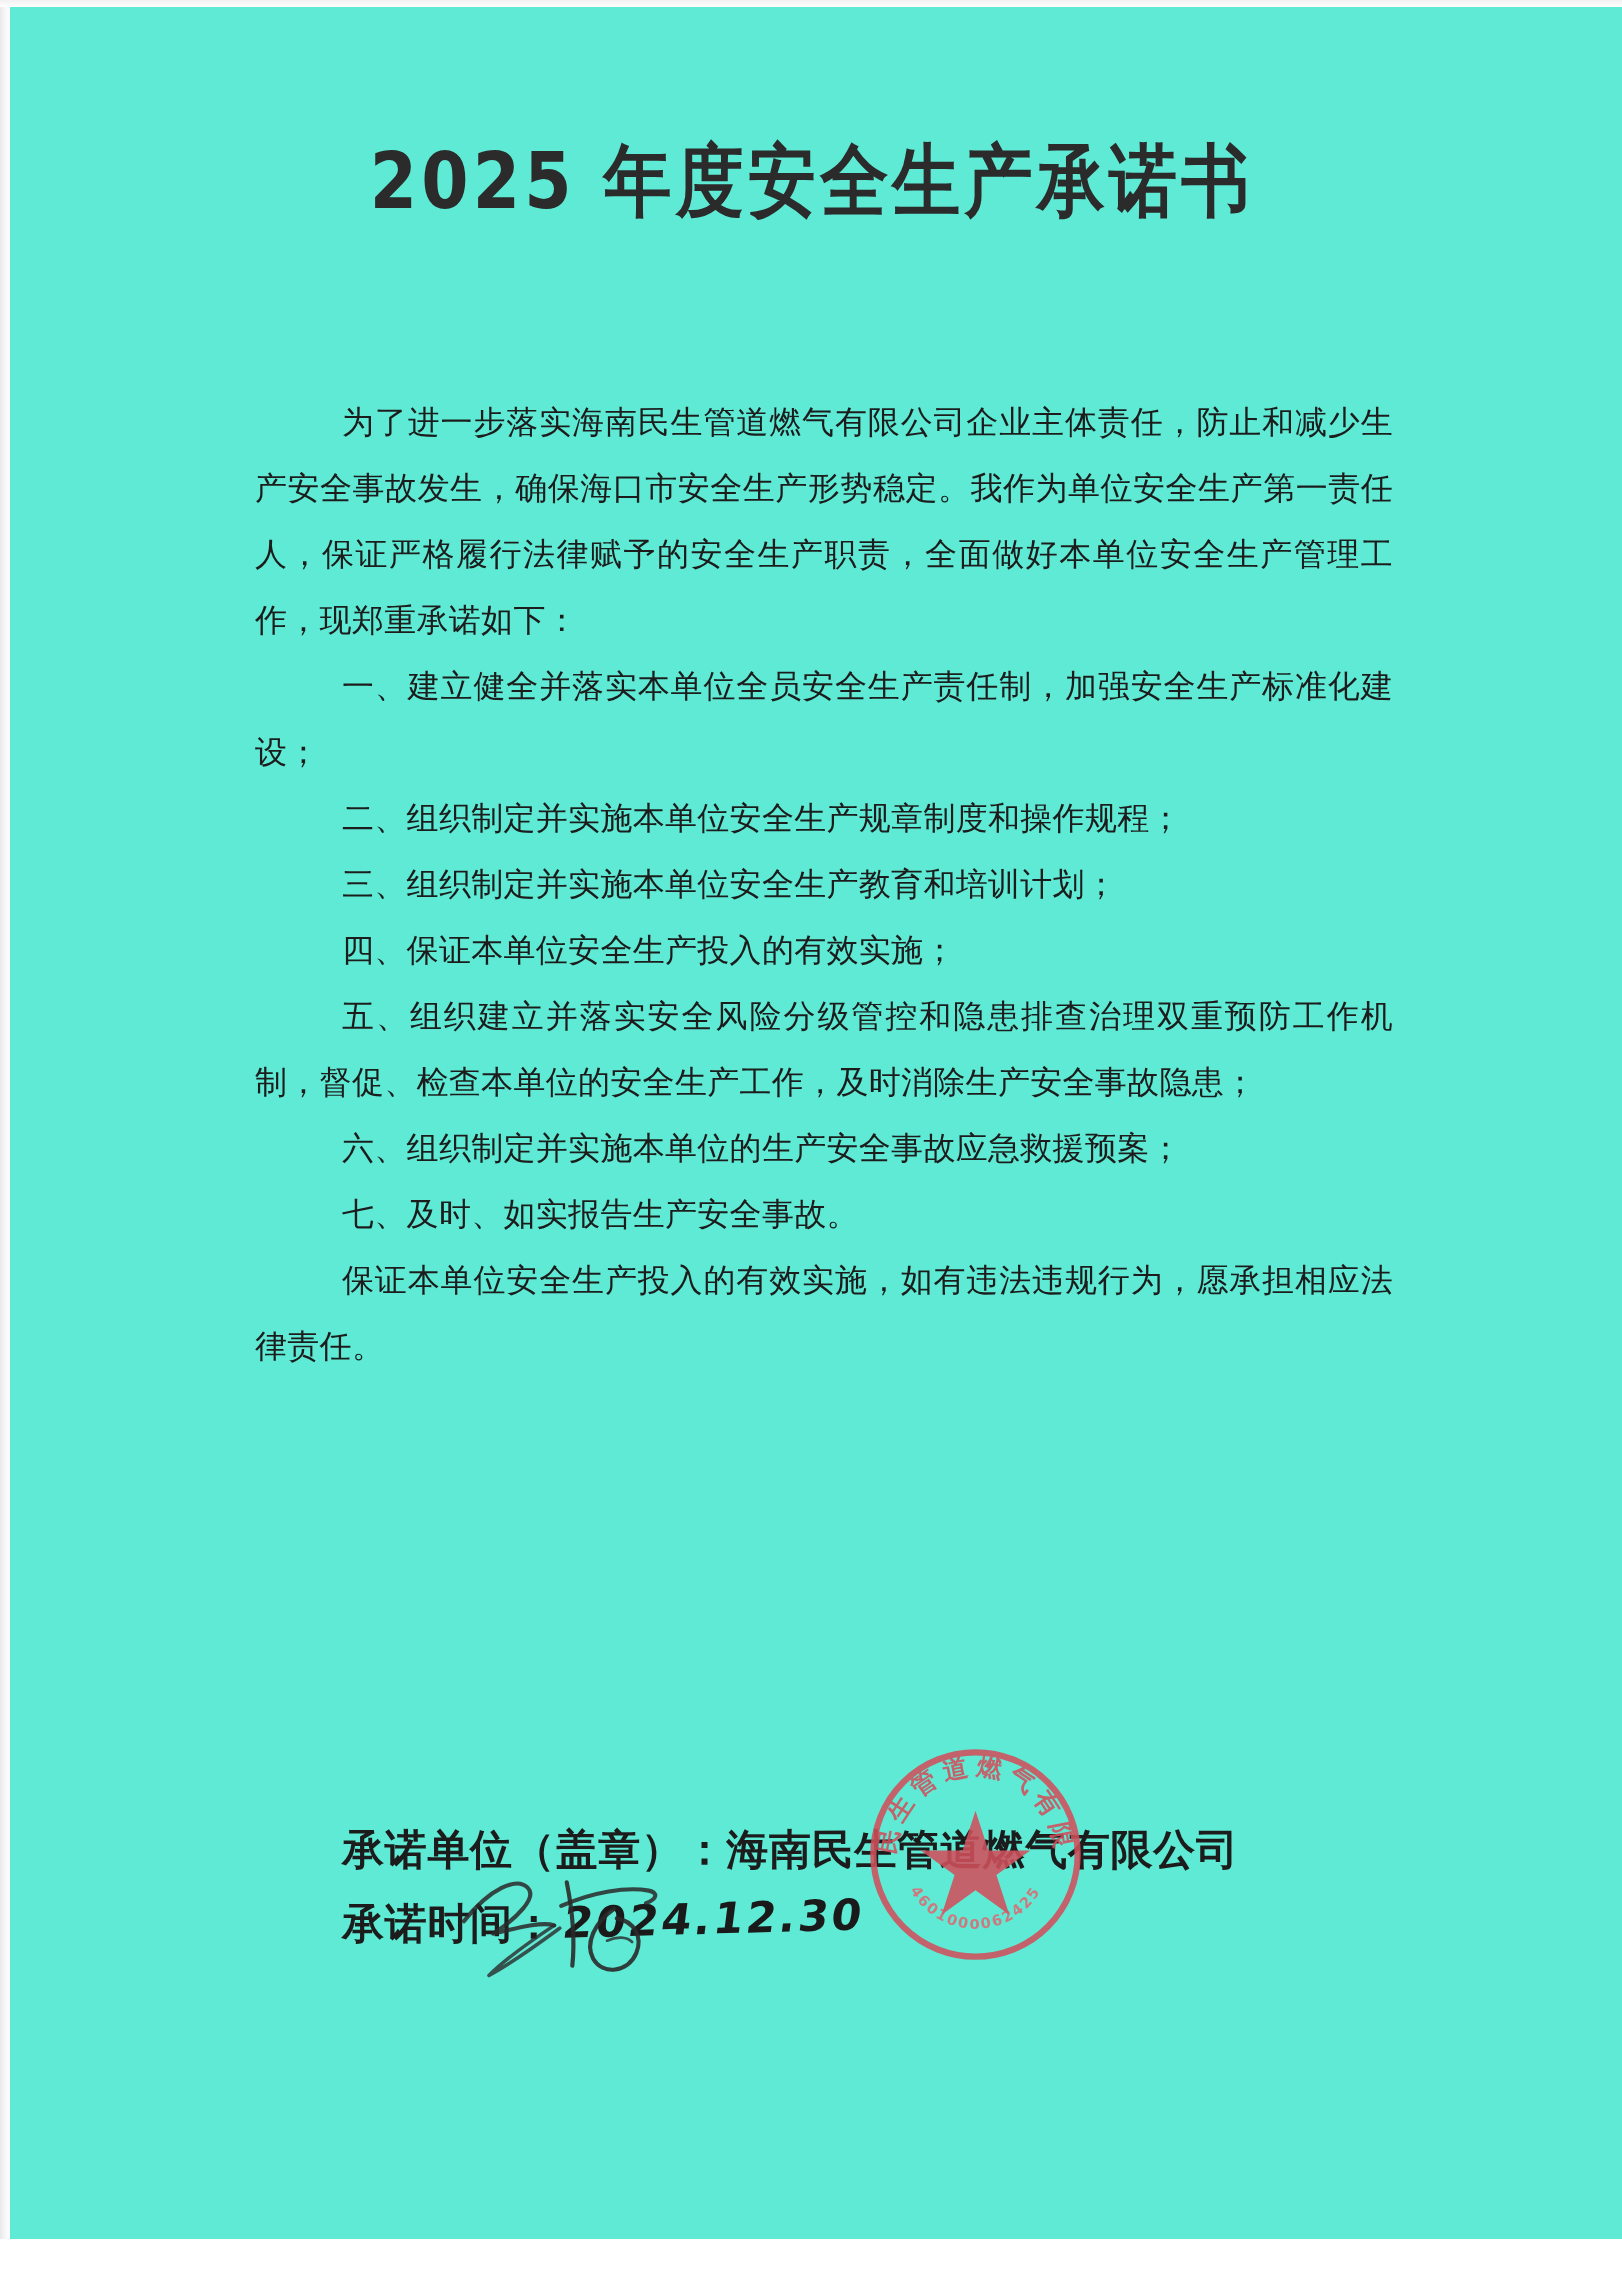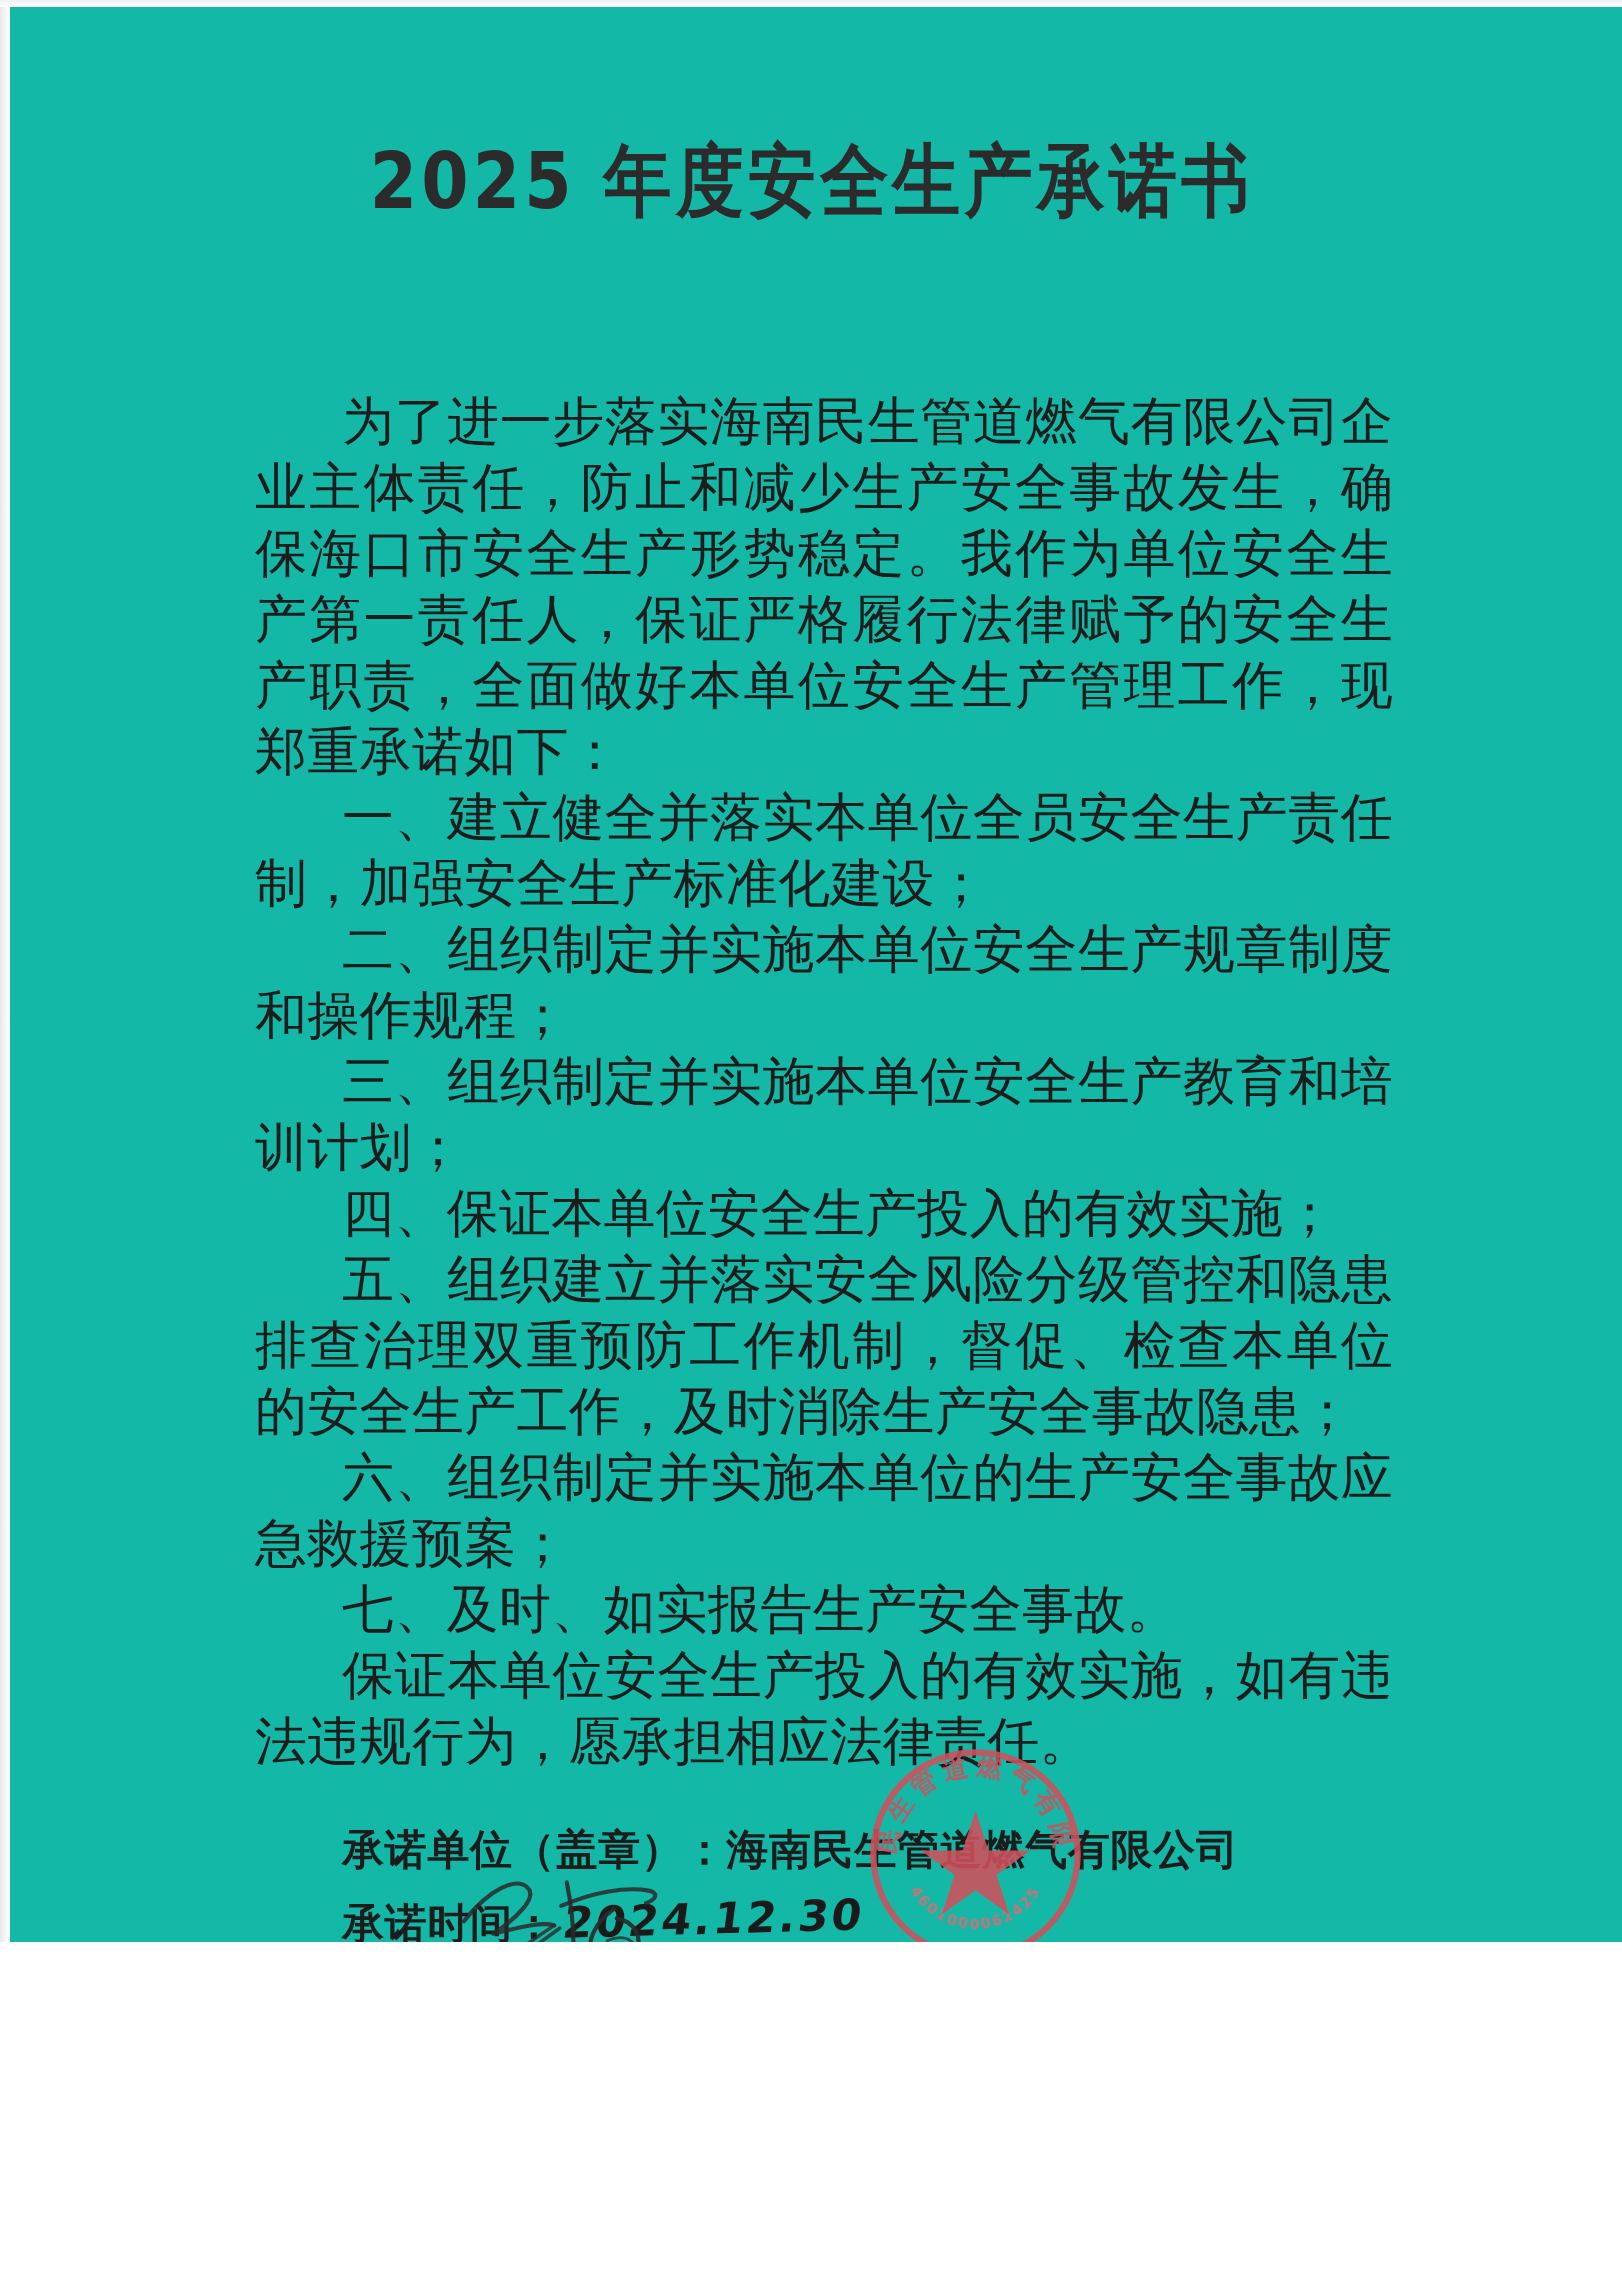--- a/index.html
+++ b/index.html
@@ -7,22 +7,22 @@
     padding: 0;
     background: #ffffff;
   }
   body {
     font-family: "Liberation Serif", "DejaVu Serif", serif;
   }
 
   #page {
     position: relative;
     width: 1623px;
-    height: 1942px;
-    background: #14b8a6;
+    height: 2239px;
+    background: #5eead4;
     overflow: hidden;
   }
 
   
   .scan-edge-left {
     position: absolute;
     left: 0; top: 0;
     width: 9.7px; height: 100%;
     background: linear-gradient(to right, #e9e9e9 0%, #f7f7f7 55%, #ffffff 100%);
     pointer-events: none;
@@ -55,21 +55,21 @@
   
   #body-block {
     position: absolute;
     left: 255px;
     top: 389px;
     width: 1138px;
   }
 
   .para {
     font-family: "Liberation Serif", "DejaVu Serif", serif;
-    font-size: 52px;
+    font-size: 32px;
     line-height: 66px;
     color: #1c1c1c;
     text-align: justify;
     text-justify: inter-character;
     text-align-last: left;
     margin: 0;
     letter-spacing: 0.3px;
   }
   .para.indent {
     text-indent: 87px;

